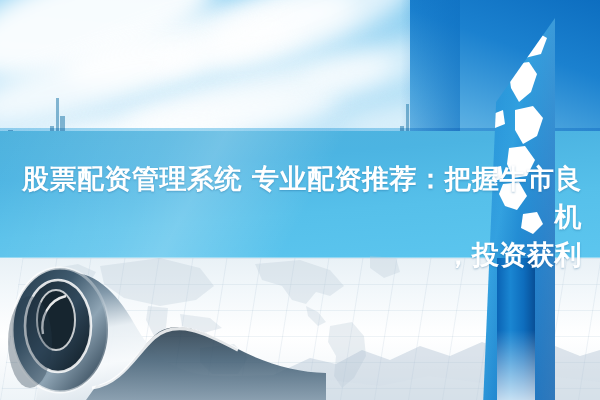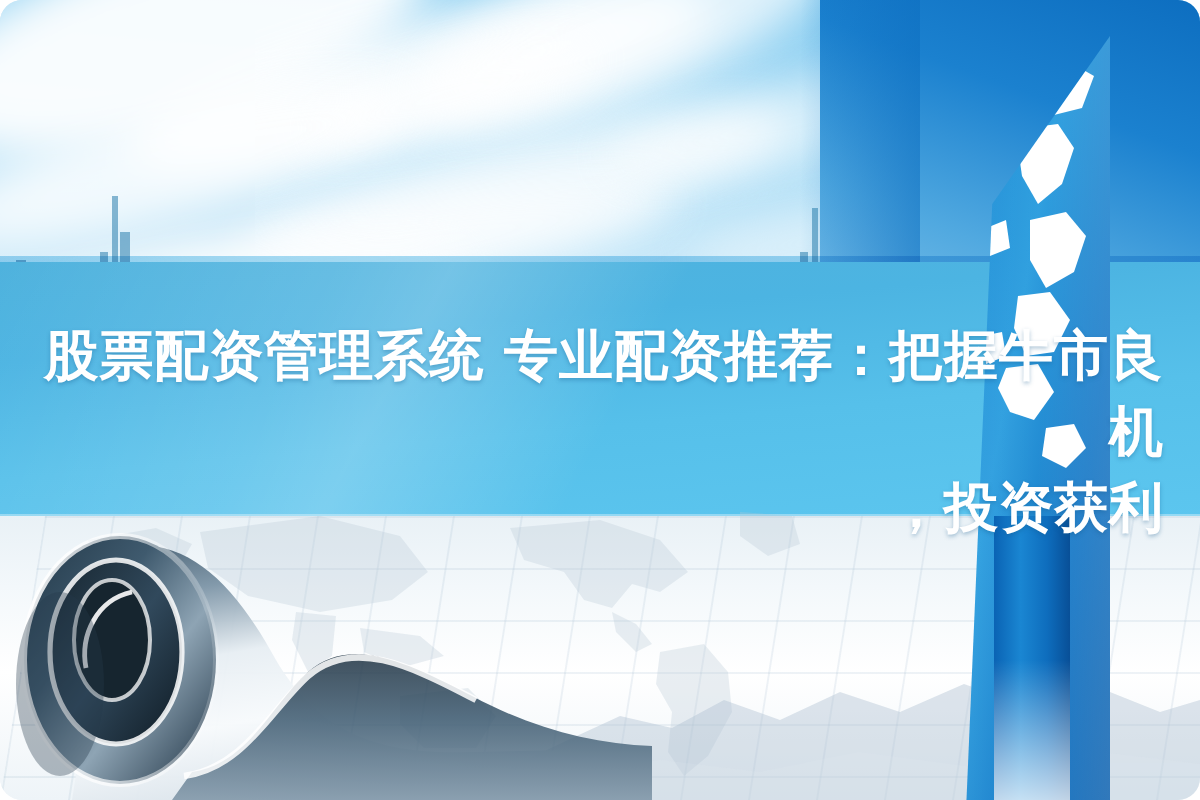--- a/index.html
+++ b/index.html
@@ -10,21 +10,20 @@
   body {
     font-family: "Liberation Sans", "DejaVu Sans", sans-serif;
   }
 
   #banner {
     position: relative;
     width: 600px;
     height: 400px;
     overflow: hidden;
     background: #eef3f7;
-    border-radius: 11px;
   }
 
   
   .sky {
     position: absolute;
     left: 0; top: 0;
     width: 600px; height: 190px;
     background:
       linear-gradient(185deg, #7fc9ef 0%, #a9dcf5 35%, #cdeaf9 70%, #e6f4fc 100%);
   }

